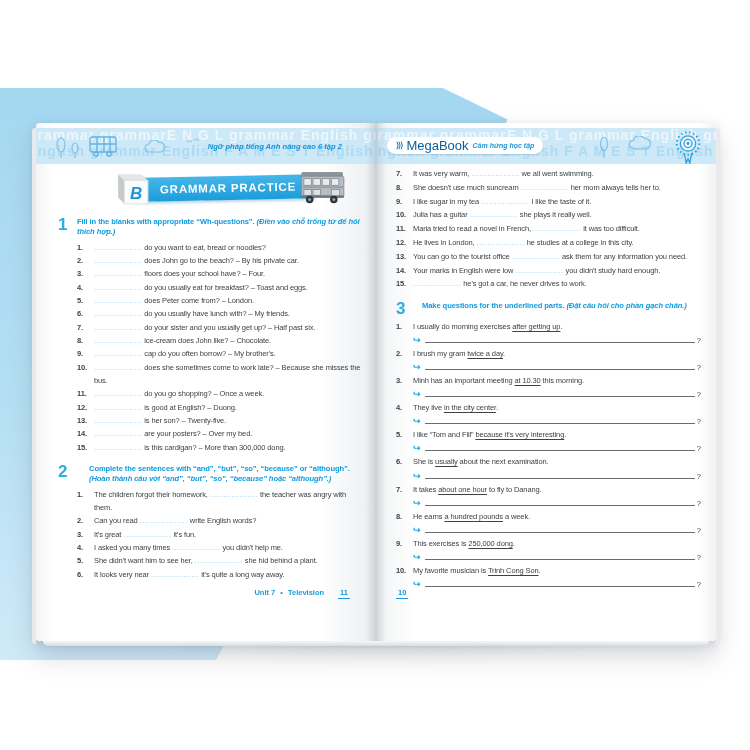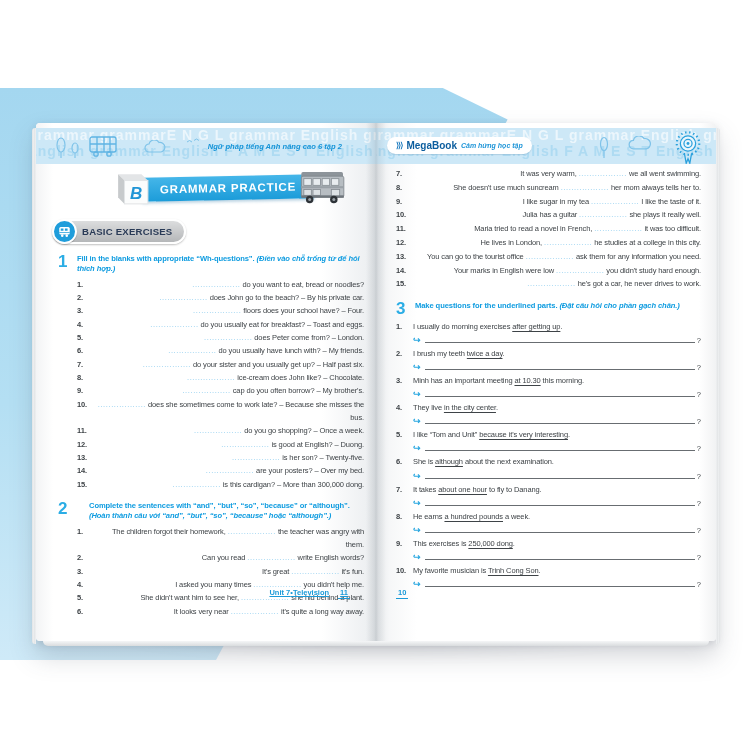--- a/index.html
+++ b/index.html
@@ -33,21 +33,21 @@
   
   .band{position:absolute;top:5px;left:0;right:0;height:36px;background:#cde8f7;overflow:hidden;}
   .wm{position:absolute;left:-8px;top:-1px;white-space:nowrap;font-weight:bold;font-size:14px;line-height:17px;
     letter-spacing:1px;color:rgba(255,255,255,.62);}
   .wm2{top:15px;left:-30px;color:rgba(150,208,238,.55);}
   .band svg{position:absolute;}
   .band-title{position:absolute;right:34px;top:14px;font-size:7.6px;font-weight:bold;font-style:italic;color:#1694d8;padding-left:29px;}
   .brand{position:absolute;left:11px;top:9px;height:17px;background:#ffffff;border-radius:9px;display:flex;
     align-items:center;gap:4px;padding:0 9px;box-shadow:0 1px 1px rgba(120,160,190,.35);}
   .brand .logo{color:#1577bd;font-weight:900;font-size:8px;letter-spacing:-1px;}
-  .brand .bname{color:#0b5d9e;font-weight:700;font-size:10px;}
+  .brand .bname{color:#0b5d9e;font-weight:400;font-size:13px;}
   .brand .tag{color:#2196d8;font-weight:bold;font-style:italic;font-size:7px;}
 
   
   .content{position:absolute;left:22px;right:12px;top:46px;}
   .content-r{position:absolute;left:20px;right:15px;top:42px;}
 
   .gp-banner{position:relative;height:36px;margin:2px 0 0 62px;width:218px;}
   .ribbon{position:absolute;left:22px;top:5px;width:172px;height:24px;display:flex;align-items:center;justify-content:center;
     background:linear-gradient(180deg,#45b6e9,#1c9cd9);transform:rotate(-1.2deg);box-shadow:0 2px 3px rgba(30,110,160,.3);}
   .ribbon span{color:#ffffff;font-weight:900;font-size:11.5px;letter-spacing:.8px;}
@@ -63,25 +63,25 @@
   .ex-head{display:flex;gap:7px;margin-top:9px;}
   .ex-num{color:#2badе5;color:#2badе5;}
   .ex-num{color:#2bade5;font-size:17px;font-weight:bold;line-height:1.05;width:12px;flex:none;}
   .ex-instr{color:#0f9ce0;font-weight:bold;font-size:7.6px;line-height:9.8px;letter-spacing:-.1px;}
   .ex-instr .vi{font-style:italic;}
 
   .rows{margin-top:4px;padding-left:19px;}
   .row{display:flex;font-size:7.5px;line-height:13.35px;color:#3e4347;letter-spacing:-.12px;}
   .rows-cont .row{line-height:13.8px;}
   .row .num{font-weight:bold;flex:none;width:17px;}
-  .row .txt{flex:1;text-align:right;}
+  .row .txt{flex:1;}
   .blank{color:#7cc5ec;letter-spacing:.6px;}
 
-  .footer-l{position:absolute;right:26px;bottom:42px;display:flex;align-items:baseline;
-    font-size:7.5px;font-weight:bold;color:#1a9ad8;text-decoration:underline;}
+  .footer-l{position:absolute;right:26px;bottom:42px;display:flex;align-items:baseline;gap:5px;
+    font-size:7.5px;font-weight:bold;color:#1a9ad8;}
   .page-chip{margin-left:9px;padding:0 2px 1px 2px;border-bottom:1.3px solid #1a9ad8;color:#1a9ad8;font-weight:bold;font-size:7.5px;text-align:center;}
   .footer-r{position:absolute;left:20px;bottom:42px;}
 
   
   .q-item{margin-top:1px;}
   .q-sentence{display:flex;font-size:7.5px;line-height:12.6px;color:#3e4347;letter-spacing:-.12px;margin-top:2px;}
   .q-sentence .num{font-weight:bold;flex:none;width:17px;}
   .q-sentence .u{text-decoration:underline;text-underline-offset:1.5px;text-decoration-thickness:.8px;}
   .q-answer{display:flex;align-items:flex-end;margin:0 0 3px 17px;height:11.5px;}
   .arrow{color:#2aa7e0;font-size:9px;font-weight:bold;line-height:9px;margin-right:4px;}
@@ -151,33 +151,20 @@
             <rect x="18" y="25" width="9" height="7" fill="#dde2e5" stroke="#868d93"></rect>
             <rect x="40" y="25" width="10" height="9" fill="#dde2e5" stroke="#868d93"></rect>
           <rect x="4" y="32" width="51" height="3" fill="#6f767c"></rect>
           <circle cx="14" cy="37" r="4.5" fill="#2e3338"></circle>
             <circle cx="14" cy="37" r="1.8" fill="#9aa1a7"></circle>
           <circle cx="43" cy="37" r="4.5" fill="#2e3338"></circle>
             <circle cx="43" cy="37" r="1.8" fill="#9aa1a7"></circle>
         </svg>
       </div>
 
-      <div class="pill">
-        <span class="pill-icon">
-          <svg width="15" height="15" viewBox="0 0 20 20">
-              <rect x="3" y="4" width="14" height="10" rx="2" fill="#ffffff"></rect>
-              <rect x="5" y="6" width="3.6" height="3" fill="#1f9ddb"></rect>
-              <rect x="10.5" y="6" width="3.6" height="3" fill="#1f9ddb"></rect>
-              <rect x="3" y="11" width="14" height="1" fill="#1f9ddb"></rect>
-              <circle cx="7" cy="15.5" r="1.7" fill="#ffffff"></circle>
-              <circle cx="13" cy="15.5" r="1.7" fill="#ffffff"></circle>
-            </svg>
-        </span>
-        <span class="pill-text">BASIC EXERCISES</span>
-      </div>
 
       <div class="ex-head">
         <span class="ex-num">1</span>
         <p class="ex-instr" style="margin:1px 4px 0 0"><span>Fill in the blanks with appropriate “Wh-questions”.</span> <span class="vi">(Điền vào chỗ trống từ để hỏi thích hợp.)</span></p>
       </div>
       <div class="rows" id="ex1-rows">
           <div class="row">
             <span class="num">1.</span>
             <span class="txt"><span class="blank">..................</span> do you want to eat, bread or noodles?</span>
           </div>
@@ -339,38 +326,38 @@
             <span class="txt">Your marks in English were low <span class="blank">..................</span> you didn't study hard enough.</span>
           </div>
           <div class="row">
             <span class="num">15.</span>
             <span class="txt"><span class="blank">..................</span> he's got a car, he never drives to work.</span>
           </div>
         </div>
 
       <div class="ex-head">
         <span class="ex-num">3</span>
-        <p class="ex-instr" style="margin:1px 0 0 0"><span>Make questions for the underlined parts.</span> <span class="vi">(Đặt câu hỏi cho phần gạch chân.)</span></p>
+        <p class="ex-instr" style="margin:1px 0 0 7px"><span>Make questions for the underlined parts.</span> <span class="vi">(Đặt câu hỏi cho phần gạch chân.)</span></p>
       </div>
       <div id="ex3-rows" style="margin-top:3px">
           <div class="q-item">
             <div class="q-sentence">
               <span class="num">1.</span>
               <span class="txt"><span>I usually do morning exercises </span><span class="u">after getting up</span><span>.</span></span>
             </div>
             <div class="q-answer">
               <span class="arrow">↪</span>
               <span class="line"></span>
               <span class="qmark">?</span>
             </div>
           </div>
           <div class="q-item">
             <div class="q-sentence">
               <span class="num">2.</span>
-              <span class="txt"><span>I brush my teeth </span><span class="u">twice a day</span><span>.</span></span>
+              <span class="txt"><span>I brush my gram </span><span class="u">twice a day</span><span>.</span></span>
             </div>
             <div class="q-answer">
               <span class="arrow">↪</span>
               <span class="line"></span>
               <span class="qmark">?</span>
             </div>
           </div>
           <div class="q-item">
             <div class="q-sentence">
               <span class="num">3.</span>
@@ -389,32 +376,32 @@
             </div>
             <div class="q-answer">
               <span class="arrow">↪</span>
               <span class="line"></span>
               <span class="qmark">?</span>
             </div>
           </div>
           <div class="q-item">
             <div class="q-sentence">
               <span class="num">5.</span>
-              <span class="txt"><span>I like “Tom and Unit” </span><span class="u">because it's very interesting</span><span>.</span></span>
+              <span class="txt"><span>I like “Tom and Fill” </span><span class="u">because it's very interesting</span><span>.</span></span>
             </div>
             <div class="q-answer">
               <span class="arrow">↪</span>
               <span class="line"></span>
               <span class="qmark">?</span>
             </div>
           </div>
           <div class="q-item">
             <div class="q-sentence">
               <span class="num">6.</span>
-              <span class="txt"><span>She is </span><span class="u">although</span><span> about the next examination.</span></span>
+              <span class="txt"><span>She is </span><span class="u">usually</span><span> about the next examination.</span></span>
             </div>
             <div class="q-answer">
               <span class="arrow">↪</span>
               <span class="line"></span>
               <span class="qmark">?</span>
             </div>
           </div>
           <div class="q-item">
             <div class="q-sentence">
               <span class="num">7.</span>

